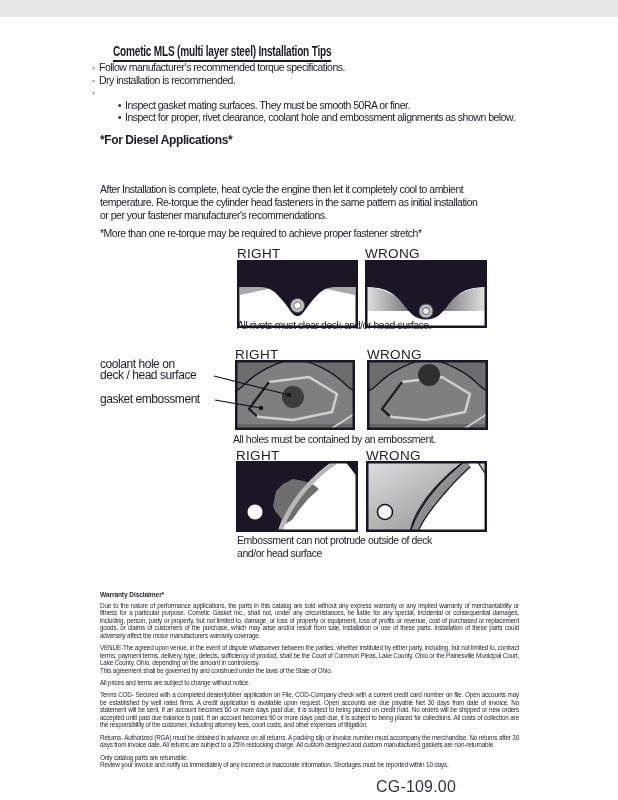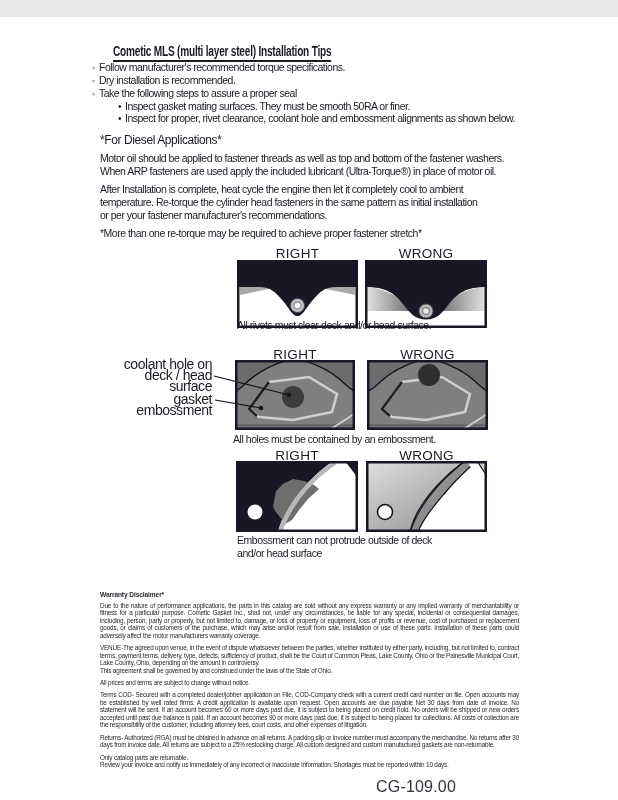--- a/index.html
+++ b/index.html
@@ -16,32 +16,32 @@
     border-bottom:2px solid #1d1a24;padding-bottom:1px;
     transform:scaleX(0.72);transform-origin:left top;white-space:nowrap;
   }
   
   .bullets{left:92px;top:45px;font-size:10.5px;letter-spacing:-0.5px;line-height:11.9px;}
   .bullet-row{display:flex;align-items:baseline;white-space:nowrap;}
   .marker{width:7px;flex:0 0 7px;font-size:9px;}
   .sub{margin-left:26px;}
   .sub .marker{font-size:10px;}
   
-  .diesel-h{left:100px;top:116px;font-size:12px;font-weight:normal;letter-spacing:-0.4px;}
+  .diesel-h{left:100px;top:116px;font-size:12px;font-weight:bold;letter-spacing:-0.4px;}
   .para{left:100px;font-size:10.5px;letter-spacing:-0.5px;line-height:13.2px;white-space:pre-line;}
   .p1{top:135px;}
   .p2{top:166px;}
   .p3{top:210px;}
   
-  .fig-label{font-size:13.5px;letter-spacing:0.3px;text-align:center;}
+  .fig-label{font-size:13.5px;letter-spacing:0.3px;}
   .caption{font-size:10.5px;letter-spacing:-0.45px;line-height:12.5px;white-space:pre-line;}
   .panel{position:absolute;line-height:0;}
   .annotation{
-    left:100px;width:112px;font-size:14px;letter-spacing:-0.45px;line-height:11px;
-    text-align:right;white-space:pre-line;
+    left:100px;width:112px;font-size:12px;letter-spacing:-0.45px;line-height:11px;
+    white-space:pre-line;
   }
   .overlay{left:0;top:0;pointer-events:none;z-index:6;}
   
   .disclaimer{left:100px;top:574px;width:419px;font-size:6.35px;line-height:7.45px;
     letter-spacing:-0.18px;color:#2a2730;text-align:justify;}
   .disclaimer h4{margin:0 0 3.5px 0;font-size:6.6px;letter-spacing:-0.1px;}
   .disclaimer p{margin:0 0 5px 0;white-space:pre-line;}
   
   .footer{left:376px;top:761px;font-size:16px;letter-spacing:0.2px;color:#35323c;}
 </style>
@@ -58,35 +58,32 @@
     <div class="bullet-row">
       <span class="marker">◦</span>
       <span>Follow manufacturer's recommended torque specifications.</span>
     </div>
     <div class="bullet-row">
       <span class="marker">◦</span>
       <span>Dry installation is recommended.</span>
     </div>
     <div class="bullet-row">
       <span class="marker">◦</span>
-      <span>Take the following steps to assure a proper seal</span>
     </div>
     <div class="bullet-row sub">
       <span class="marker">•</span>
       <span>Inspect gasket mating surfaces.  They must be smooth 50RA or finer.</span>
     </div>
     <div class="bullet-row sub">
       <span class="marker">•</span>
       <span>Inspect for proper, rivet clearance, coolant hole and embossment alignments as shown below.</span>
     </div>
   </div>
 
   <div class="abs diesel-h">*For Diesel Applications*</div>
-  <div class="abs para p1">Motor oil should be applied to fastener threads as well as top and bottom of the fastener washers.
-When ARP fasteners are used apply the included lubricant (Ultra-Torque®) in place of motor oil.</div>
   <div class="abs para p3">*More than one re-torque may be required to achieve proper fastener stretch*</div>
   <div class="abs para p2">After Installation is complete, heat cycle the engine then let it completely cool to ambient
 temperature. Re-torque the cylinder head fasteners in the same pattern as initial installation
 or per your fastener manufacturer's recommendations.</div>
 
   <div class="abs fig-label" style="left:237px;top:229px;width:121px;">RIGHT</div>
   <div class="abs fig-label" style="left:365px;top:229px;width:122px;">WRONG</div>
 
   <div class="panel" style="left:237px;top:243px;">
     <svg width="121" height="68" viewBox="0 0 121 68">

